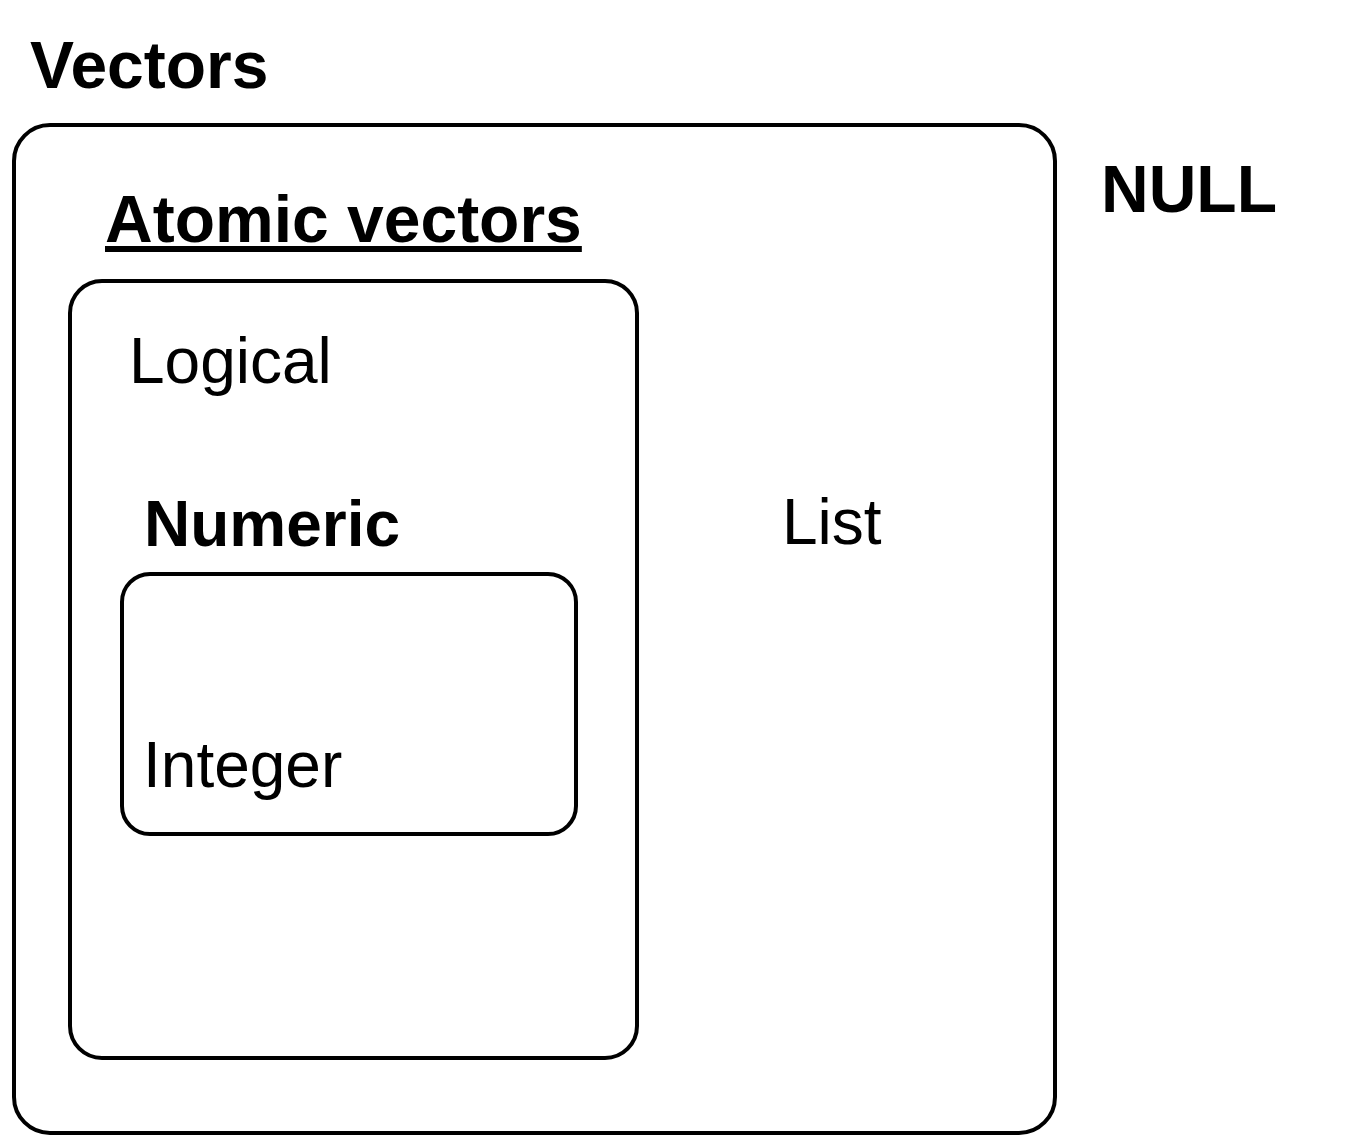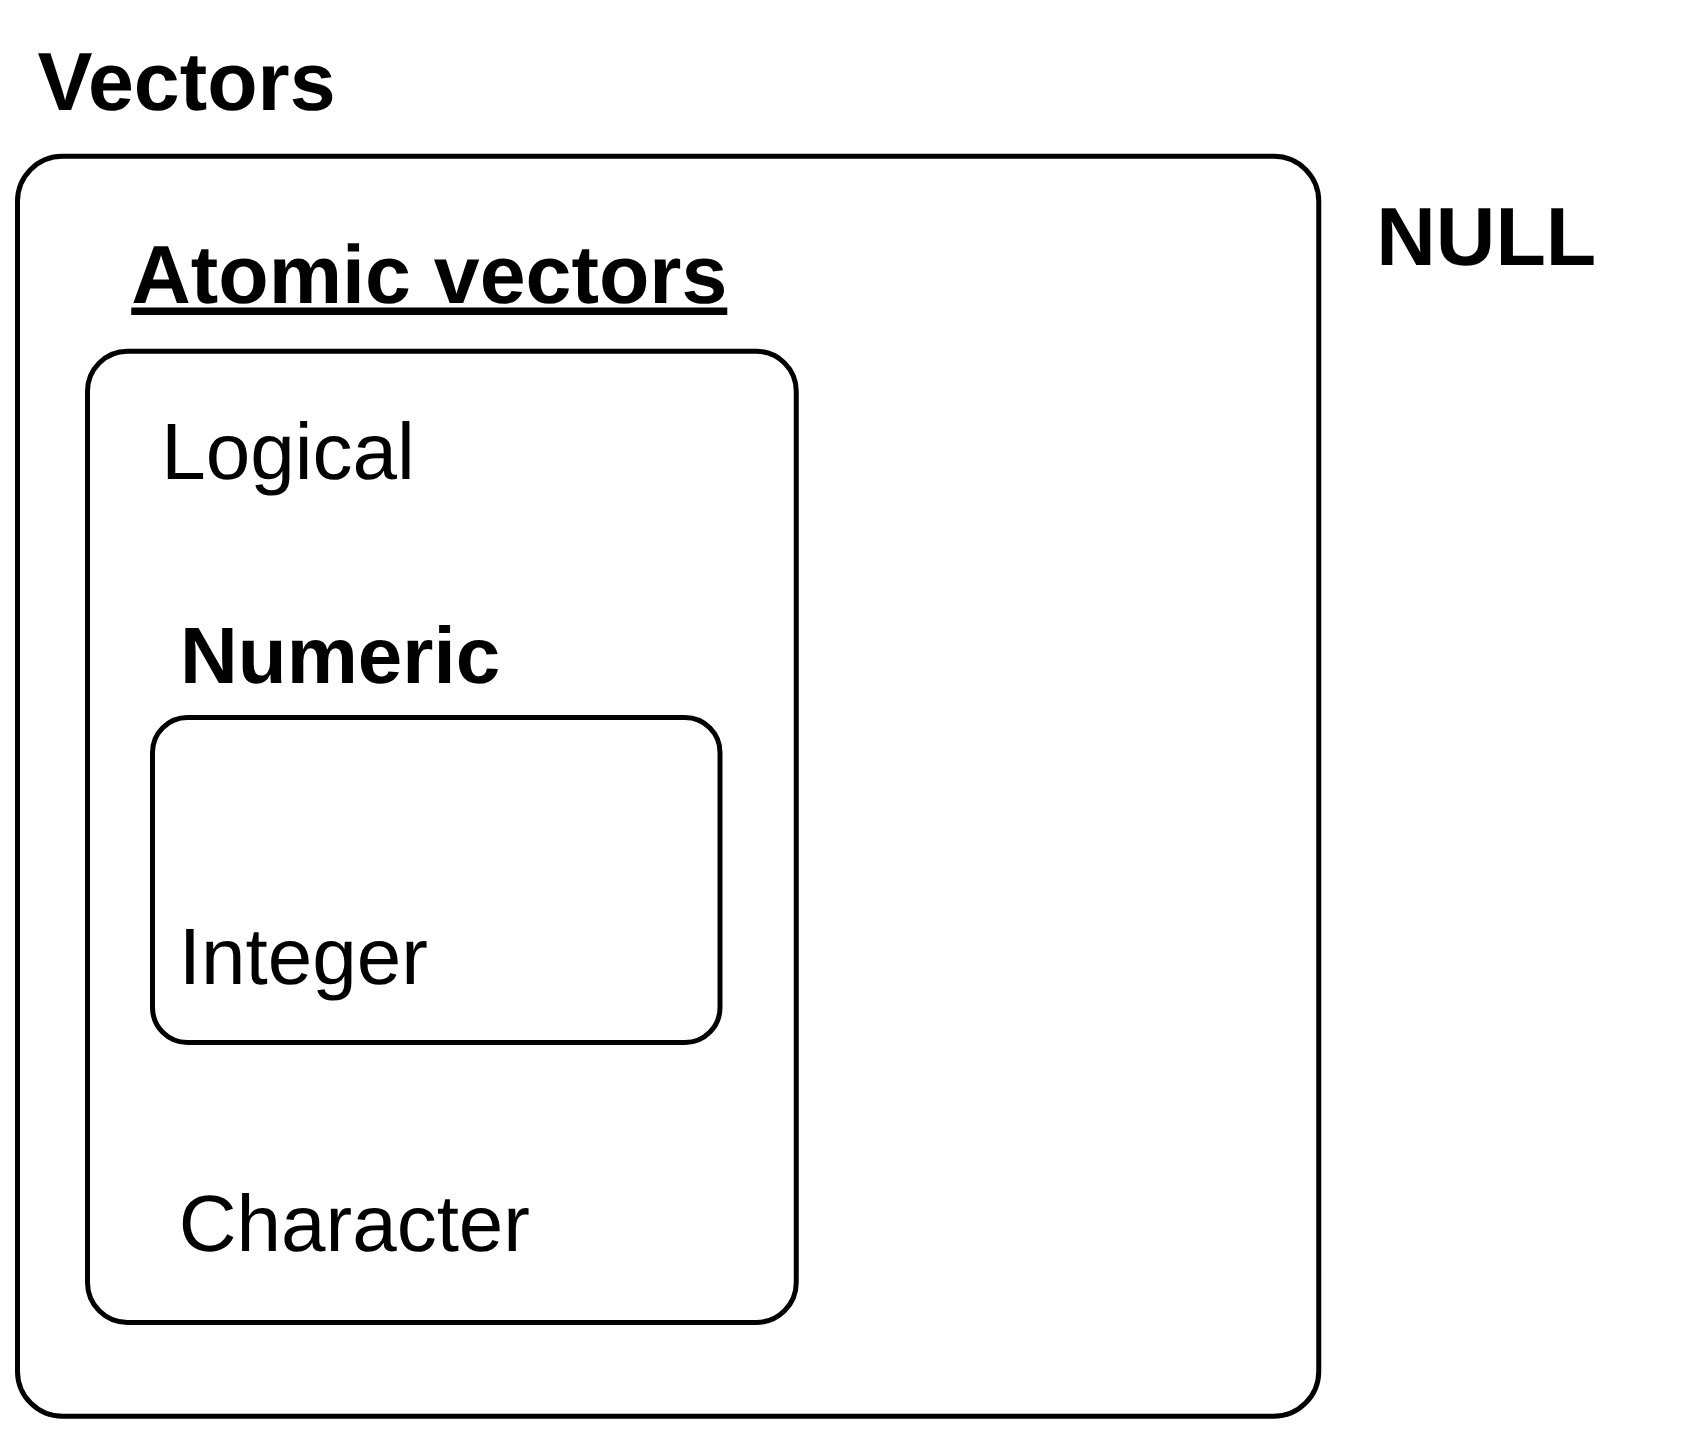--- a/index.html
+++ b/index.html
@@ -81,16 +81,16 @@
 
   <span class="t reg t-logical">Logical</span>
 
   <span class="t bold t-numeric">Numeric</span>
 
   <div class="box box-numeric"></div>
 
 
   <span class="t reg t-double">Integer</span>
 
-  <span class="t reg t-character">Character</span>
 
+  <span class="t reg t-list">List</span>
 
 </div>
 
 </body></html>

